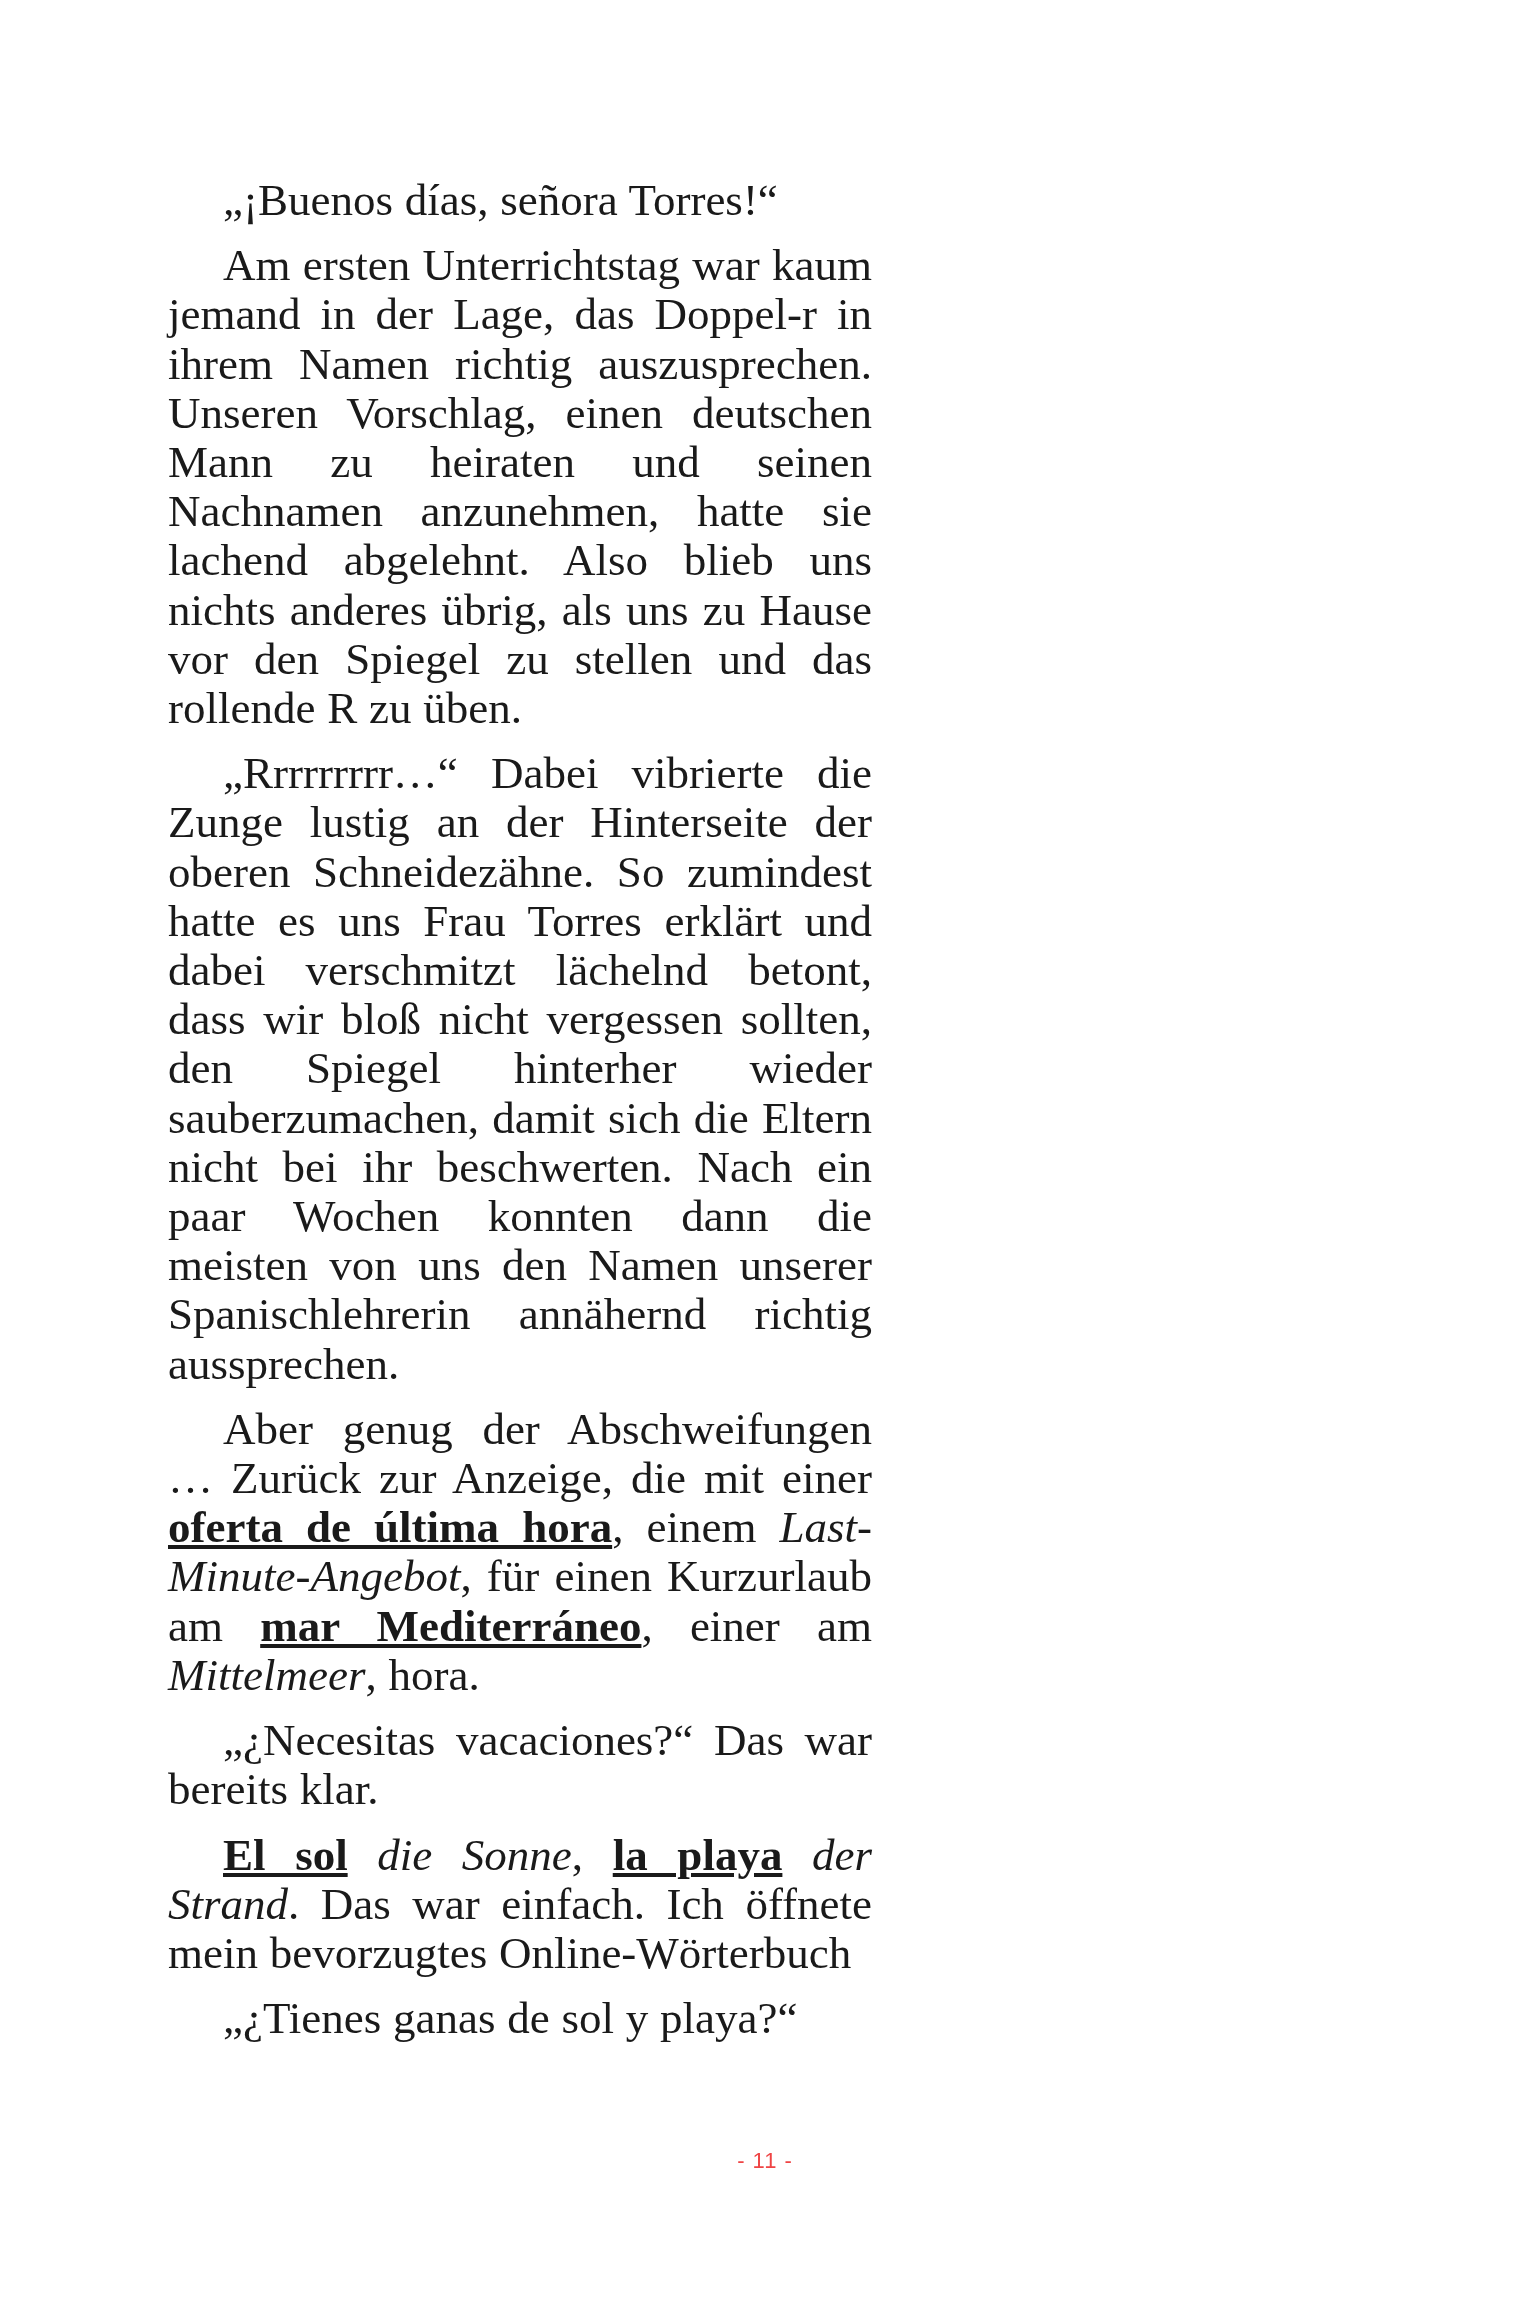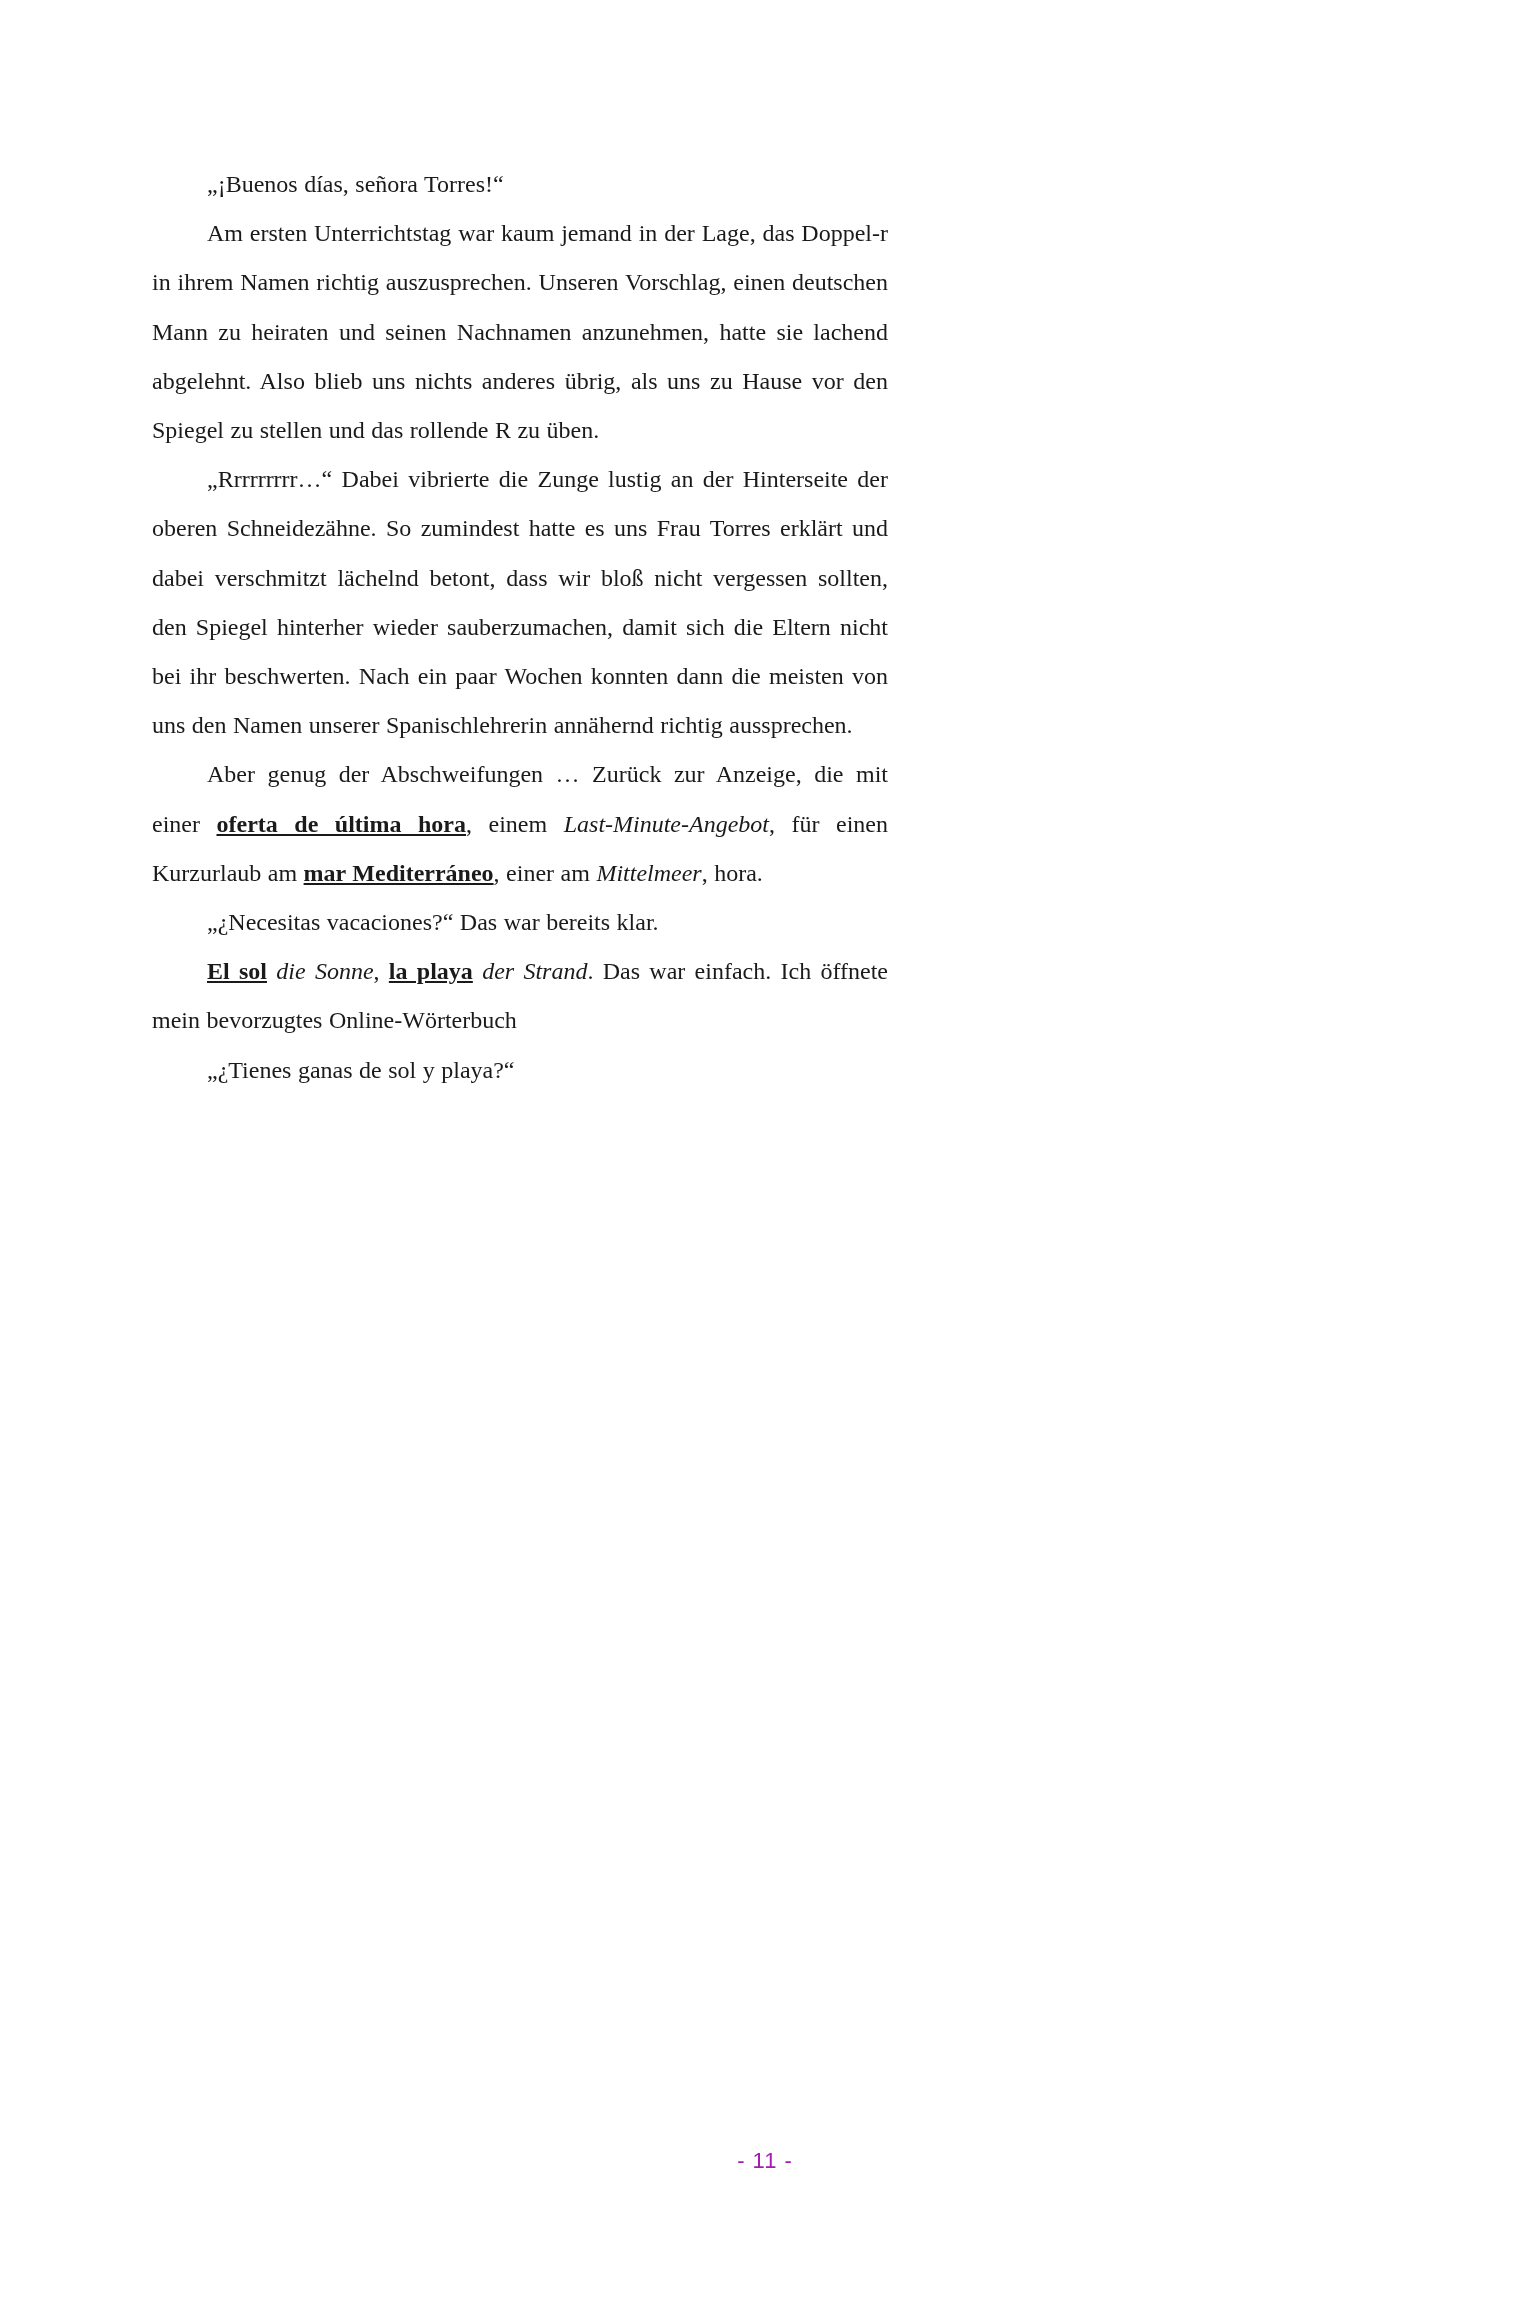--- a/index.html
+++ b/index.html
@@ -56,24 +56,24 @@
   }
 
   
   #textcol {
     position: absolute;
     left: 152px;
     top: 160px;
     width: 736px;
   }
   p.para {
-    margin: 0;
+    margin: 16px;
     text-align: justify;
     text-justify: inter-word;
-    font-size: 24px;
+    font-size: 45px;
     line-height: 49.2px;
     text-indent: 55px;
     font-stretch: condensed;
     transform-origin: left top;
     hyphens: manual;
     word-spacing: 0.5px;
   }
   p.para:last-child { text-align: left; }
   p.para .b { font-weight: 700; text-decoration: underline; }
   p.para .i { font-style: italic; }
@@ -81,21 +81,21 @@
   
   #folio {
     position: absolute;
     left: 0;
     top: 2148px;
     width: 1530px;
     text-align: center;
     font-family: "Liberation Sans", "DejaVu Sans", sans-serif;
     font-size: 22px;
     letter-spacing: 1px;
-    color: #a21caf;
+    color: #ef4444;
   }
 </style>
 </head>
 <body>
 
 <div id="page">
 
 
   <div id="textcol">
 

